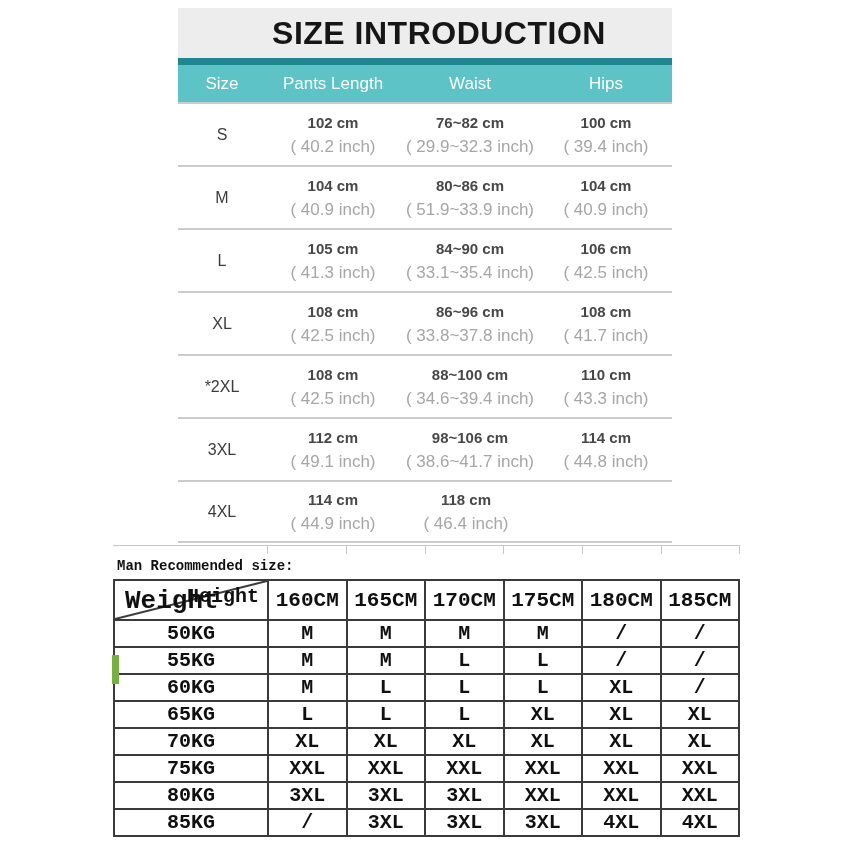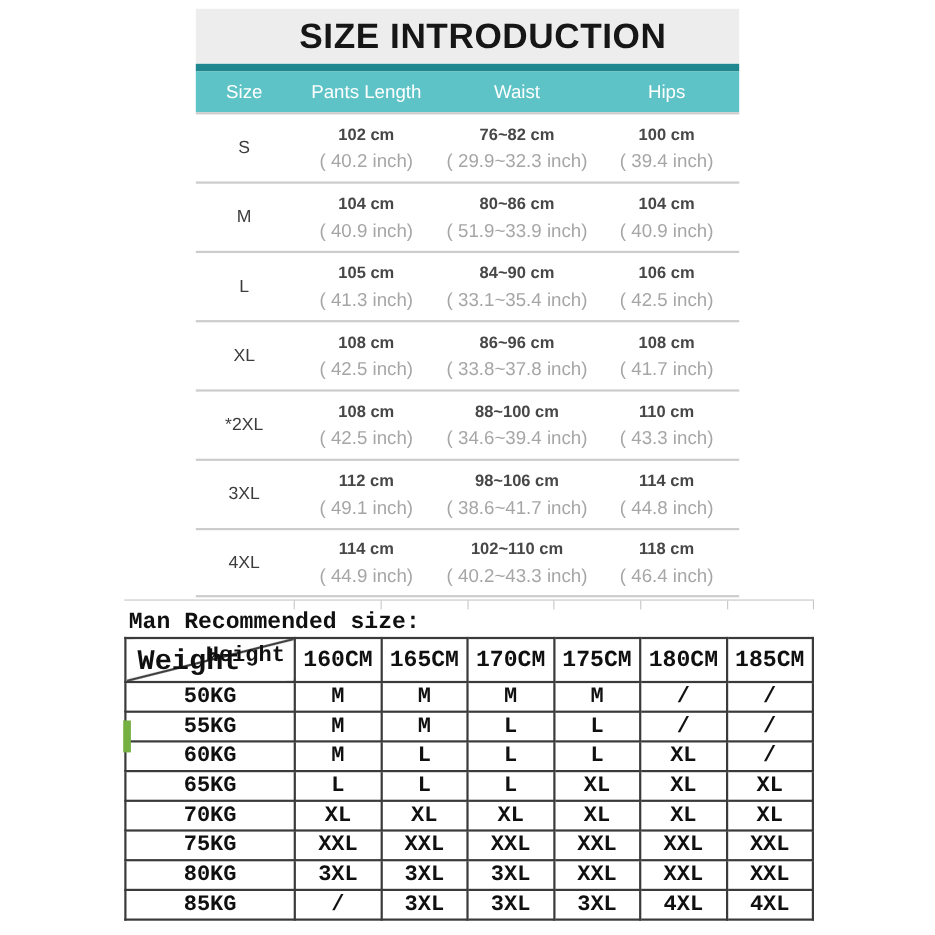--- a/index.html
+++ b/index.html
@@ -23,21 +23,21 @@
   .scell{text-align:center;}
   .size-label-text{font-size:16px;color:#3c3c3c;}
   .cm{font-size:15px;font-weight:bold;color:#474747;line-height:18px;}
   .inch{font-size:17px;color:#a6a6a6;line-height:18px;margin-top:6px;}
 
   
   .rec{position:absolute;left:113px;top:545px;width:627px;color:#101010;
        font-family:"Liberation Mono","DejaVu Sans Mono",monospace;font-weight:bold;}
   .partial-strip{position:relative;height:8px;border-top:1px solid #c6c6c6;}
   .stub{position:absolute;top:0;width:1px;height:8px;background:#c6c6c6;}
-  .rec-heading{font-size:21px;height:25px;line-height:25px;padding-left:4px;white-space:nowrap;}
+  .rec-heading{font-size:14px;height:25px;line-height:25px;padding-left:4px;white-space:nowrap;}
   table.rec-table{border-collapse:collapse;width:627px;table-layout:fixed;}
   .rec-table td{border:2px solid #3a3a3a;text-align:center;padding:0;font-size:20px;overflow:hidden;}
   .rec-table tr.hdr{height:40px;}
   .rec-table tr.hdr td{font-size:21px;}
   .rec-table tr.body{height:27px;}
   td.corner{position:relative;
     background:linear-gradient(to bottom right,transparent calc(50% - 1.5px),
       #3a3a3a calc(50% - .5px),#3a3a3a calc(50% + .5px),transparent calc(50% + 1.5px));}
   td.corner .h{position:absolute;top:4px;right:8px;font-size:20px;}
   td.corner .w{position:absolute;bottom:3px;left:10px;font-size:26px;}
@@ -148,24 +148,20 @@
          <div class="cm">114 cm</div>
          <div class="inch">( 44.8 inch)</div>
        </div>
         </div>
         <div class="srow">
           <div class="scell size-col size-label-text">4XL</div>
           <div class="scell pants-col">
          <div class="cm">114 cm</div>
          <div class="inch">( 44.9 inch)</div>
        </div>
-          <div class="scell waist-col">
-         <div class="cm">102~110 cm</div>
-         <div class="inch">( 40.2~43.3 inch)</div>
-       </div>
           <div class="scell hips-col">
          <div class="cm">118 cm</div>
          <div class="inch">( 46.4 inch)</div>
        </div>
         </div>
       </div>
   </div>
 
   <div class="rec">
     <div class="partial-strip">

